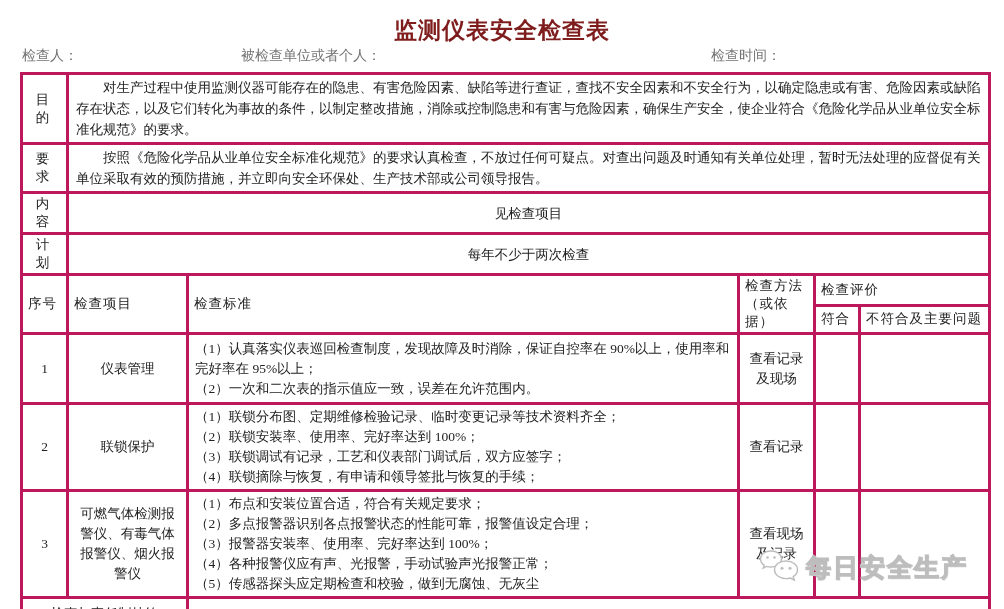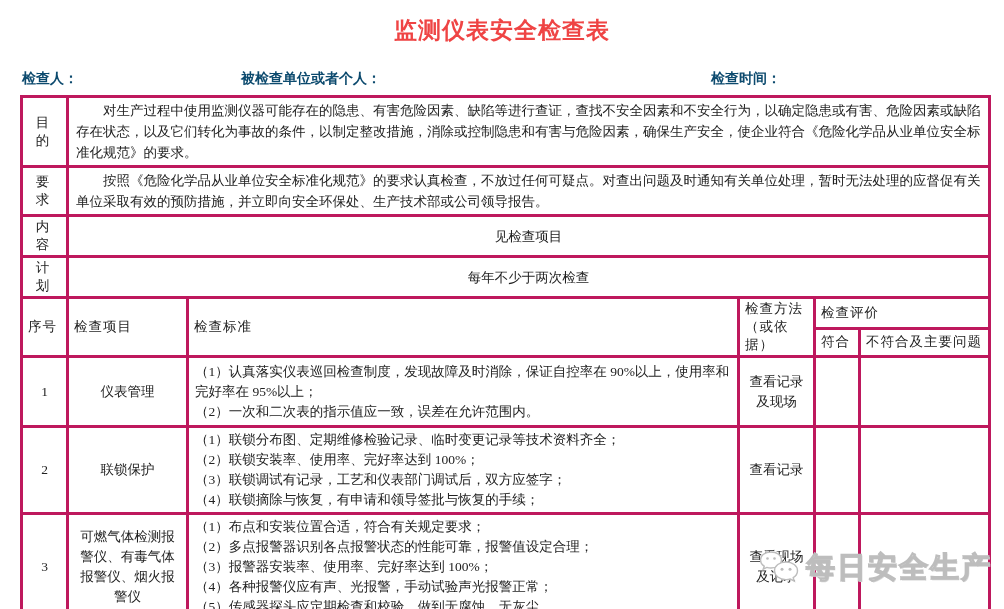--- a/index.html
+++ b/index.html
@@ -1,25 +1,25 @@
 <!DOCTYPE html>
 <html><head>
 <meta charset="utf-8">
 <style>
   html,body{margin:0;padding:0;}
   body{
     width:1004px;height:609px;background:#ffffff;position:relative;overflow:hidden;
     font-family:"Liberation Serif","DejaVu Serif",serif;color:#222;
   }
   .page-title{
-    margin:15px 0 0;text-align:center;font-size:23px;font-weight:bold;color:#ef4444;
+    margin:15px 0 0;text-align:center;font-size:23px;font-weight:bold;color:#7f1d1d;
     letter-spacing:1px;line-height:32px;
   }
   .info-bar{
-    position:relative;margin:23px 20px 3px;height:22px;font-size:14px;color:#0c4a6e;font-weight:bold;
+    position:relative;margin:0 20px 3px;height:22px;font-size:14px;color:#737373;
   }
   .info-bar span{position:absolute;top:0;white-space:nowrap;}
   .info-inspector{left:2px;}
   .info-inspected{left:221px;}
   .info-time{left:691px;}
   table.main{
     margin-left:20px;border-collapse:collapse;table-layout:fixed;width:968px;
     font-size:13.5px;color:#222;
   }
   td{border:3px solid #be185d;padding:1px 5px;vertical-align:middle;overflow:hidden;}
@@ -34,21 +34,21 @@
   td.method{text-align:center;line-height:20px;padding:2px 3px;}
   td.footer-lbl{text-align:center;line-height:24px;padding:3px 4px;}
   .method-l2{display:block;}
   .footer-l2{display:block;letter-spacing:8px;}
   .watermark{
     position:absolute;left:757px;top:548px;display:flex;align-items:center;gap:5px;
     pointer-events:none;
   }
   .watermark-text{
     font-family:"Liberation Sans","DejaVu Sans",sans-serif;
-    font-size:29px;font-weight:bold;letter-spacing:2px;
+    font-size:25px;font-weight:bold;letter-spacing:2px;
     color:#f2f2f2;-webkit-text-stroke:1.2px #bdbdbd;
     text-shadow:1px 1px 0 #d6d6d6;white-space:nowrap;
   }
   .wm-icon{flex:0 0 auto;}
 </style>
 </head>
 <body>
 
 <div>
 

